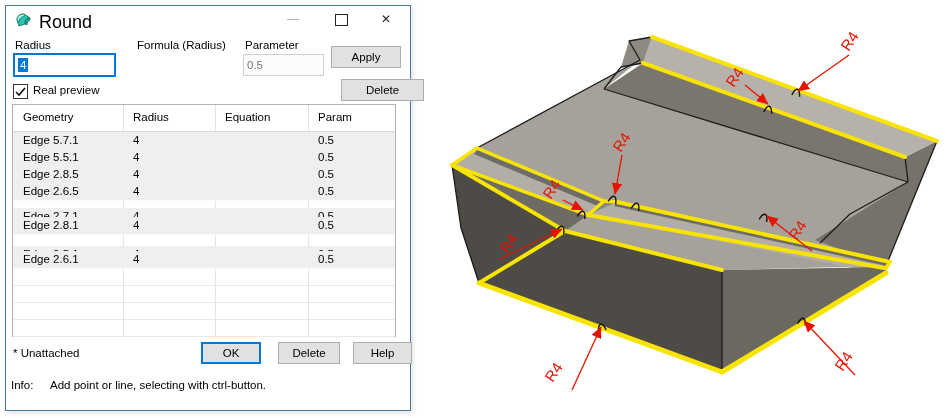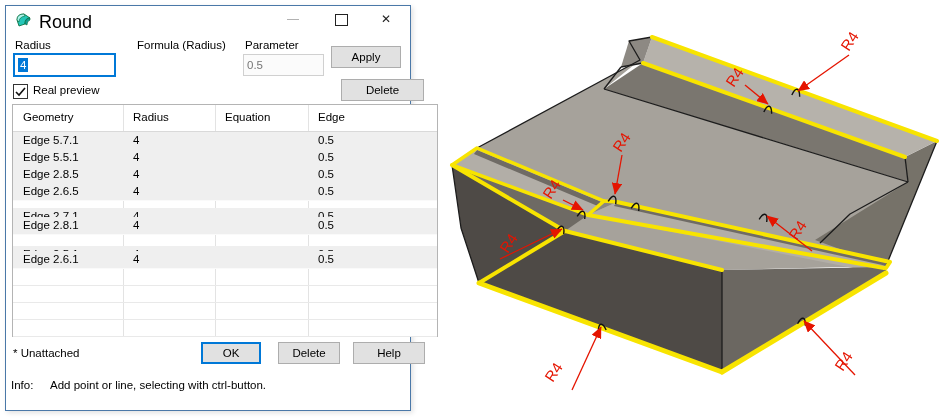--- a/index.html
+++ b/index.html
@@ -31,27 +31,27 @@
   .formula-input{left:113px;top:48px;width:110px;border:1px solid #828282;height:22px;font-family:"Liberation Sans",sans-serif;font-size:11.5px;padding-left:3px;box-sizing:border-box;}
   .param-box{left:237px;top:48px;width:76px;border:1px solid #d0d0d0;background:#fbfbfb;color:#767676;}
   .btn{
     position:absolute;background:#e1e1e1;border:1px solid #adadad;
     font-size:11.5px;text-align:center;line-height:20px;height:22px;box-sizing:border-box;color:#000;
   }
   .btn-apply{left:325px;top:40px;width:70px;}
   .btn-delete{left:335px;top:73px;width:83px;}
   .btn-ok{left:195px;top:336px;width:60px;border:2px solid #0078d7;line-height:18px;}
   .btn-cancel{left:272px;top:336px;width:62px;}
-  .btn-help{left:347px;top:336px;width:72px;}
+  .btn-help{left:347px;top:336px;width:59px;}
   .checkrow{position:absolute;left:7px;top:78px;height:15px;}
   .checkbox{position:absolute;left:0;top:0;width:13px;height:13px;border:1px solid #333;background:#fff;}
   .checkbox svg{position:absolute;left:1px;top:2px;}
   .checklabel{position:absolute;left:20px;top:0px;white-space:nowrap;}
   
-  .listtable{position:absolute;left:6px;top:98px;width:426px;height:233px;border:1px solid #b4b4b4;background:#fff;box-sizing:border-box;}
+  .listtable{position:absolute;left:6px;top:98px;width:384px;height:233px;border:1px solid #b4b4b4;background:#fff;box-sizing:border-box;}
   .list-header{position:absolute;left:0;top:0;right:0;height:26px;border-bottom:1px solid #d9d9d9;}
   .hcell{position:absolute;top:6px;color:#000;}
   .colline{position:absolute;top:0;bottom:0;width:1px;background:#e3e3e3;}
   .lrow{position:absolute;left:0;right:0;height:17px;}
   .lrow.filled{background:#efefef;border-bottom:1px solid #fafafa;}
   .lrow.empty{border-bottom:1px solid #e9e9e9;}
   .lcell{position:absolute;top:2px;color:#000;}
   .c0{left:10px;} .c1{left:120px;} .c2{left:212px;} .c3{left:305px;}
   .unattached{position:absolute;left:7px;top:341px;}
   .inforow{position:absolute;left:5px;top:372px;width:396px;line-height:15.5px;}
@@ -99,21 +99,21 @@
   </div>
 
   <div class="listtable">
     <div class="colline" style="left:110px;"></div>
     <div class="colline" style="left:202px;"></div>
     <div class="colline" style="left:295px;"></div>
     <div class="list-header">
       <span class="hcell c0">Geometry</span>
       <span class="hcell c1">Radius</span>
       <span class="hcell c2">Equation</span>
-      <span class="hcell c3">Edge</span>
+      <span class="hcell c3">Param</span>
     </div>
     <div class="lrow filled" style="top:27px;">
       <span class="lcell c0">Edge 5.7.1</span>
       <span class="lcell c1">4</span>
       <span class="lcell c2"></span>
       <span class="lcell c3">0.5</span>
     </div>
     <div class="lrow filled" style="top:44px;">
       <span class="lcell c0">Edge 5.5.1</span>
       <span class="lcell c1">4</span>

